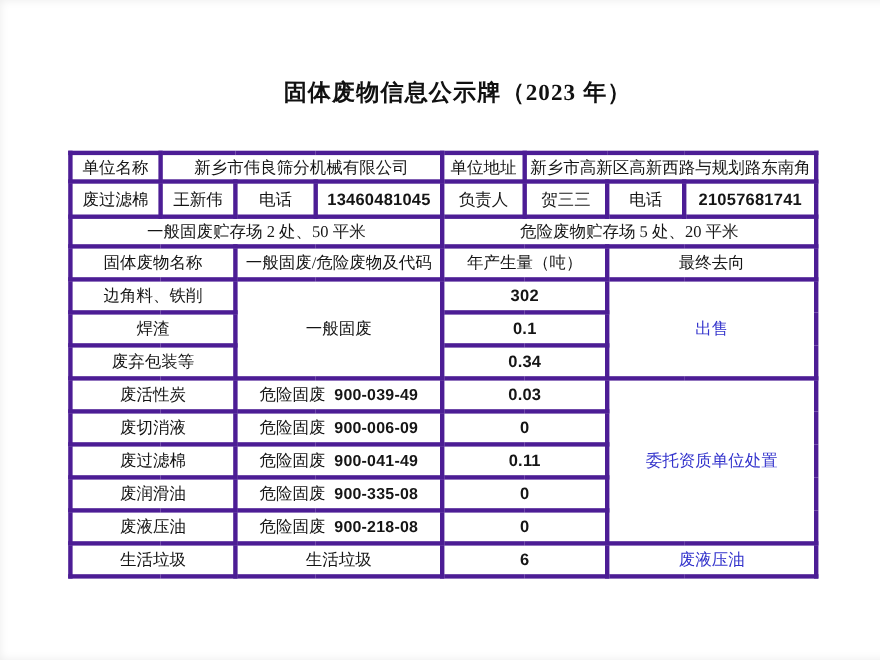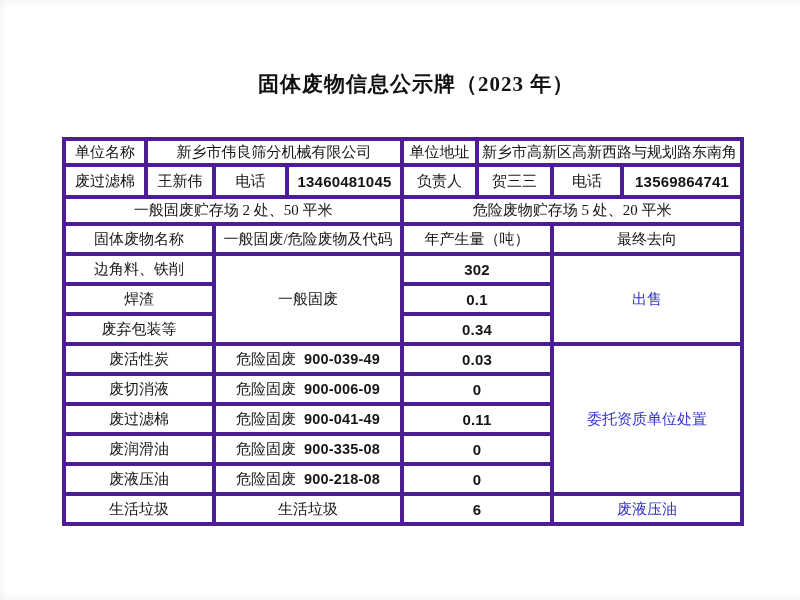--- a/index.html
+++ b/index.html
@@ -88,21 +88,21 @@
     </tr>
 
     <tr class="r2">
       <td>废过滤棉</td>
       <td>王新伟</td>
       <td>电话</td>
       <td class="num">13460481045</td>
       <td>负责人</td>
       <td>贺三三</td>
       <td>电话</td>
-      <td class="num">13569864741</td>
+      <td class="num">21057681741</td>
     </tr>
 
     <tr class="r3">
       <td colspan="4">一般固废贮存场 2 处、50 平米</td>
       <td colspan="4">危险废物贮存场 5 处、20 平米</td>
     </tr>
 
     <tr class="r4">
       <td colspan="2">固体废物名称</td>
       <td colspan="2">一般固废/危险废物及代码</td>

